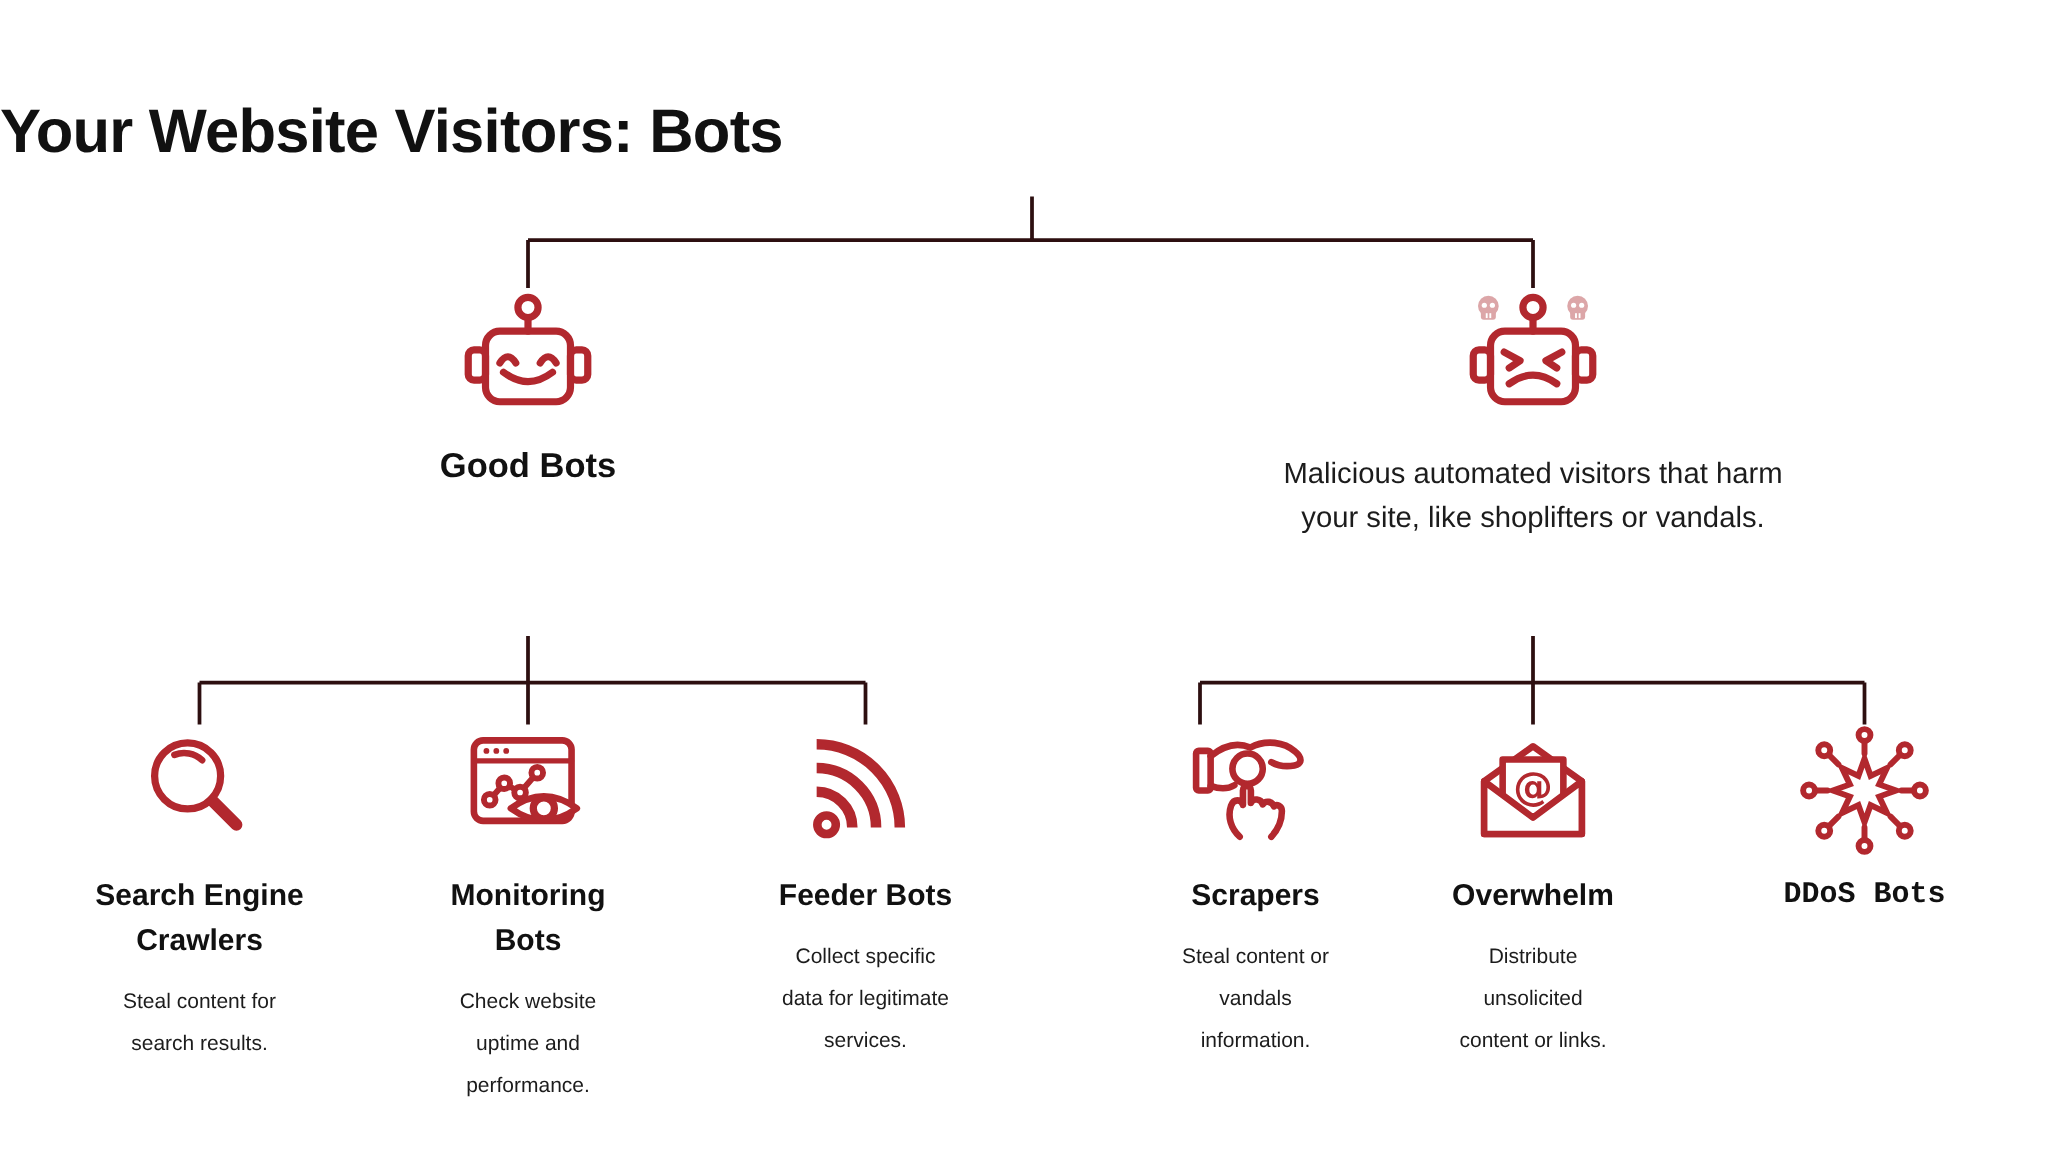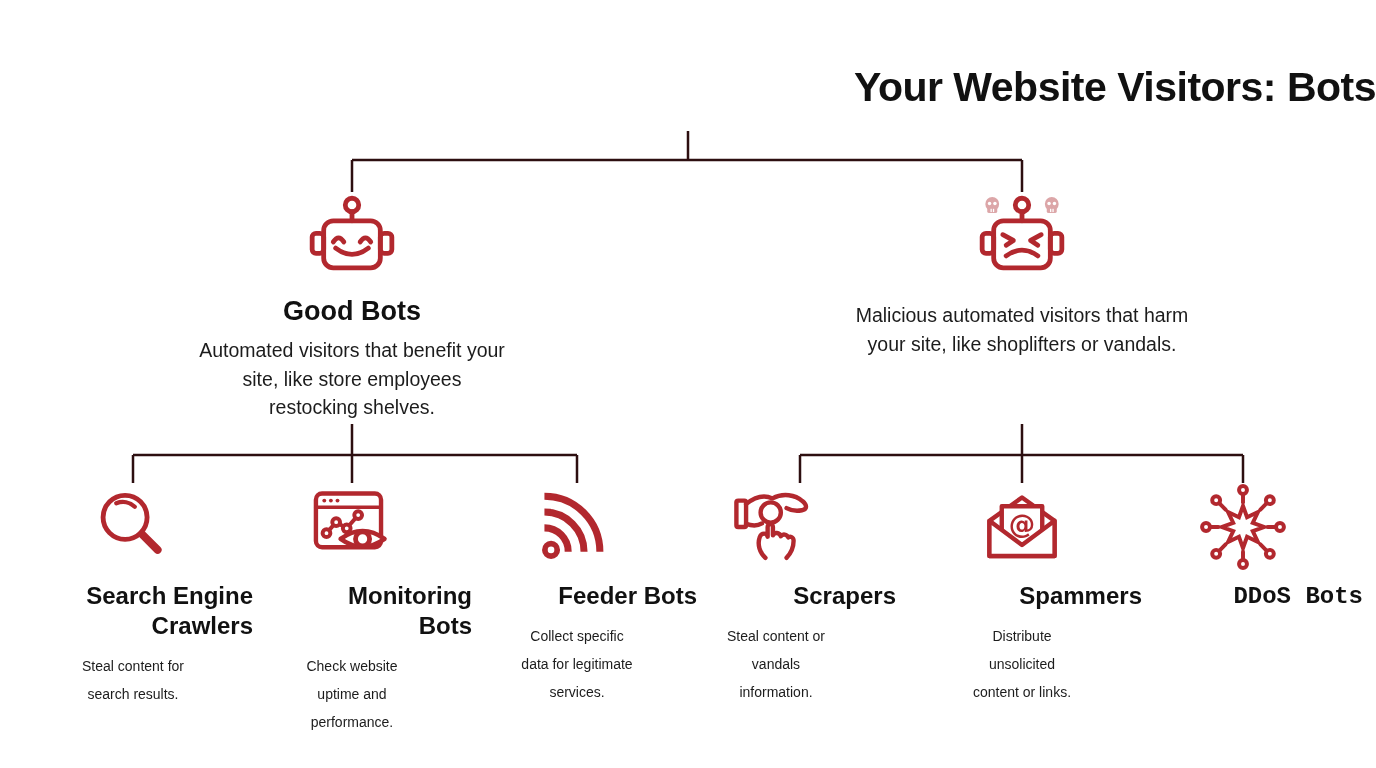--- a/index.html
+++ b/index.html
@@ -2,47 +2,46 @@
 <html><head>
 <meta charset="utf-8">
 <style>
   html,body{margin:0;padding:0;background:#fff;}
   .canvas{
     position:relative;width:1376px;height:768px;background:#ffffff;
     font-family:"Liberation Sans",sans-serif;overflow:hidden;margin:0 auto;
     color:#161616;
   }
   .page-title{
-    position:absolute;top:64px;left:0;right:0;margin:0;text-align:right;
+    position:absolute;top:64px;left:0;right:0;margin:0;text-align:left;
     font-size:41px;font-weight:700;letter-spacing:-.5px;color:#111;
   }
   .connectors{position:absolute;left:0;top:0;width:1376px;height:768px;pointer-events:none;}
 
   .branch{position:absolute;top:192px;width:460px;text-align:center;}
   .branch-good{left:122px;}
   .branch-bad{left:792px;}
   .branch .node-icon{width:96px;height:96px;display:inline-block;}
-  .branch h2{margin:4px 0 0;font-size:27px;font-weight:700;color:#111;}
+  .branch h2{margin:4px 0 0;font-size:23px;font-weight:700;color:#111;}
   .branch .desc{
     margin:9px auto 0;font-size:19.5px;line-height:28.5px;color:#1c1c1c;
     white-space:pre-line;
   }
 
   .leaf{position:absolute;top:483px;width:240px;text-align:center;}
   .leaf-search{left:13px;}
   .leaf-monitoring{left:232px;}
   .leaf-feeder{left:457px;}
-  .leaf-scrapers{left:656px;}
+  .leaf-scrapers{left:717px;}
   .leaf-spammers{left:902px;}
   .leaf-ddos{left:1123px;font-family:Liberation Mono, monospace;}
   .leaf .node-icon{width:88px;height:88px;display:inline-block;}
   .leaf h3{
-    margin:6px 0 0;font-size:24px;line-height:30px;font-weight:700;color:#111;
+    margin:6px 0 0;font-size:20px;line-height:30px;font-weight:700;color:#111;
     white-space:pre-line;
-    text-align:right;
   }
   .leaf .desc{
     margin:11px auto 0;font-size:14px;line-height:28px;color:#1c1c1c;
     white-space:pre-line;
   }
 </style>
 </head>
 <body>
 
 <div class="canvas">
@@ -64,23 +63,20 @@
         <line x1="50" y1="20.5" x2="50" y2="30"></line>
         <rect x="20.5" y="30" width="59" height="49" rx="10"></rect>
         <rect x="8.5" y="43" width="12" height="21" rx="4"></rect>
         <rect x="79.5" y="43" width="12" height="21" rx="4"></rect>
         <path d="M30.5,52 Q36,43.5 41.5,52"></path>
         <path d="M58.5,52 Q64,43.5 69.5,52"></path>
         <path d="M33,58.5 Q50,71.5 67,58.5"></path>
       </g>
     </svg>
     <h2>Good Bots</h2>
-    <p class="desc" style="max-width:420px">Automated visitors that benefit your
-site, like store employees
-restocking shelves.</p>
   </div>
 
   <div class="branch branch-bad">
     <svg class="node-icon" viewBox="0 0 100 100" xmlns="http://www.w3.org/2000/svg">
       <g>
         <circle cx="19" cy="12.5" r="7.2" fill="#DCA6A8"></circle>
         <rect x="13.8" y="15.5" width="10.4" height="6.5" rx="2" fill="#DCA6A8"></rect>
         <circle cx="16.2" cy="12" r="1.8" fill="#fff"></circle>
         <circle cx="21.8" cy="12" r="1.8" fill="#fff"></circle>
         <rect x="17.2" y="17.5" width="1.3" height="3.4" fill="#fff"></rect>
@@ -180,21 +176,21 @@
 
   <div class="leaf leaf-spammers">
     <svg class="node-icon" viewBox="0 0 100 100" xmlns="http://www.w3.org/2000/svg">
       <g fill="none" stroke="#B2282E" stroke-width="5" stroke-linecap="round" stroke-linejoin="round">
         <path d="M13,83 L13,43 L50,16.5 L87,43 L87,83 Z"></path>
         <rect x="27" y="26.5" width="46" height="43" fill="#fff"></rect>
         <text x="50" y="57" text-anchor="middle" fill="#B2282E" stroke="none" font-family="DejaVu Sans, sans-serif" font-size="30" font-weight="bold">@</text>
         <path d="M13,43 L50,70.5 L87,43 L87,83 L13,83 Z" fill="#fff"></path>
       </g>
     </svg>
-    <h3>Spammers</h3>
+    <h3>Overwhelm</h3>
     <p class="desc" style="max-width:165px">Distribute
 unsolicited
 content or links.</p>
   </div>
 
   <div class="leaf leaf-ddos">
     <svg class="node-icon" viewBox="0 0 100 100" xmlns="http://www.w3.org/2000/svg">
       <g fill="none" stroke="#B2282E" stroke-width="4.5" stroke-linecap="round" stroke-linejoin="miter">
         <path d="M50,26 L54.6,38.9 L67,33 L61.1,45.4 L74,50 L61.1,54.6 L67,67 L54.6,61.1 L50,74 L45.4,61.1 L33,67 L38.9,54.6 L26,50 L38.9,45.4 L33,33 L45.4,38.9 Z"></path>
         <line x1="50" y1="22" x2="50" y2="13"></line>   

